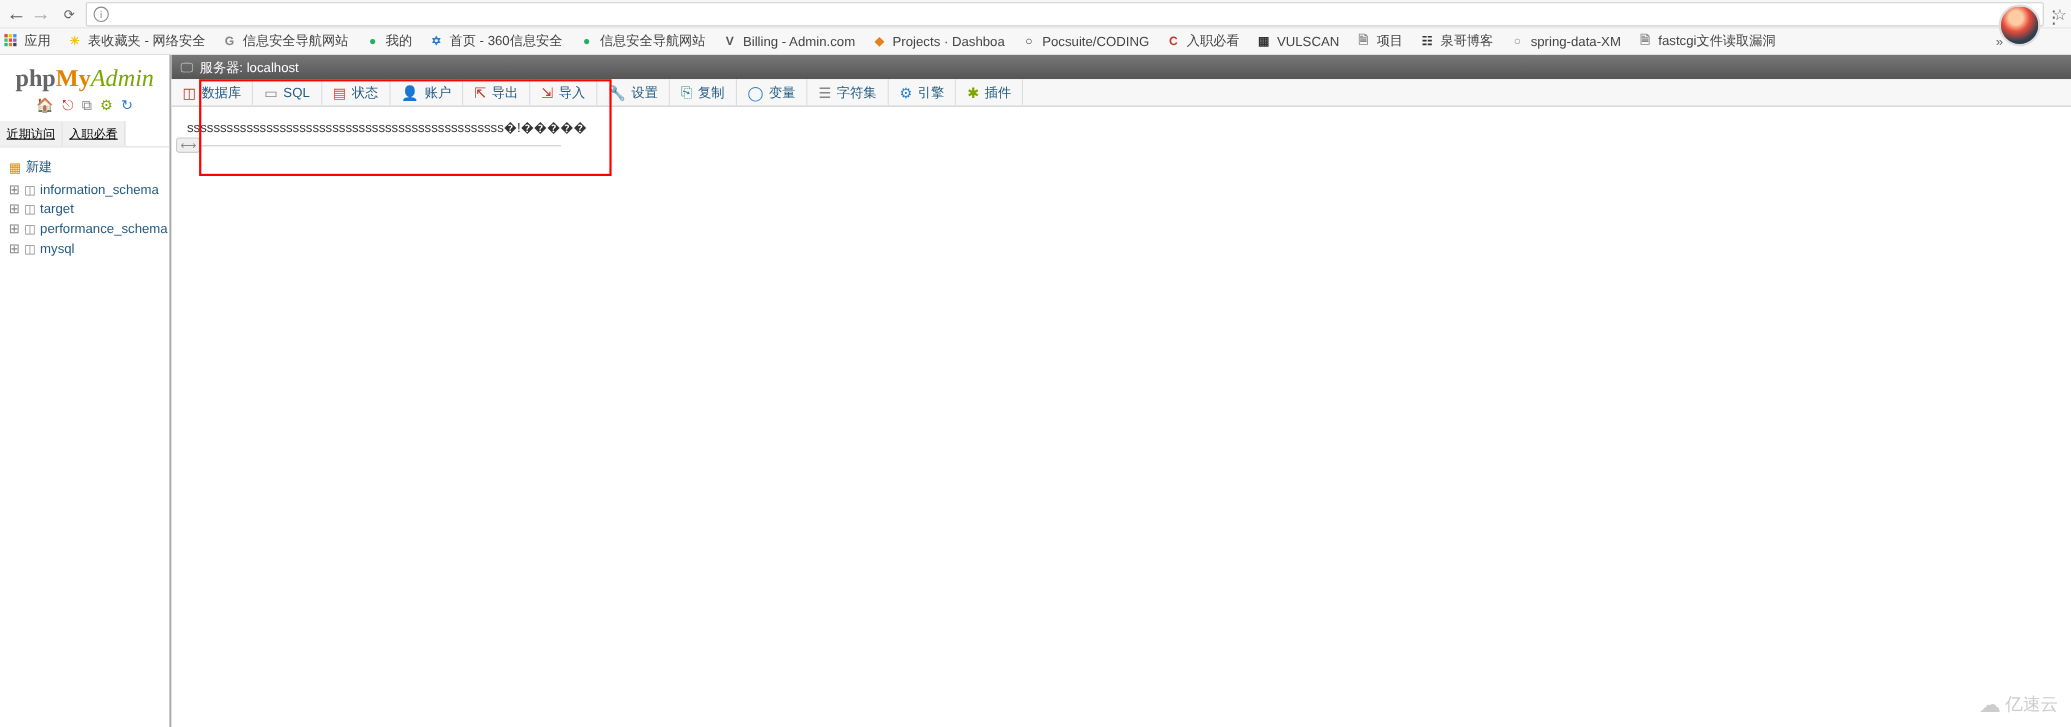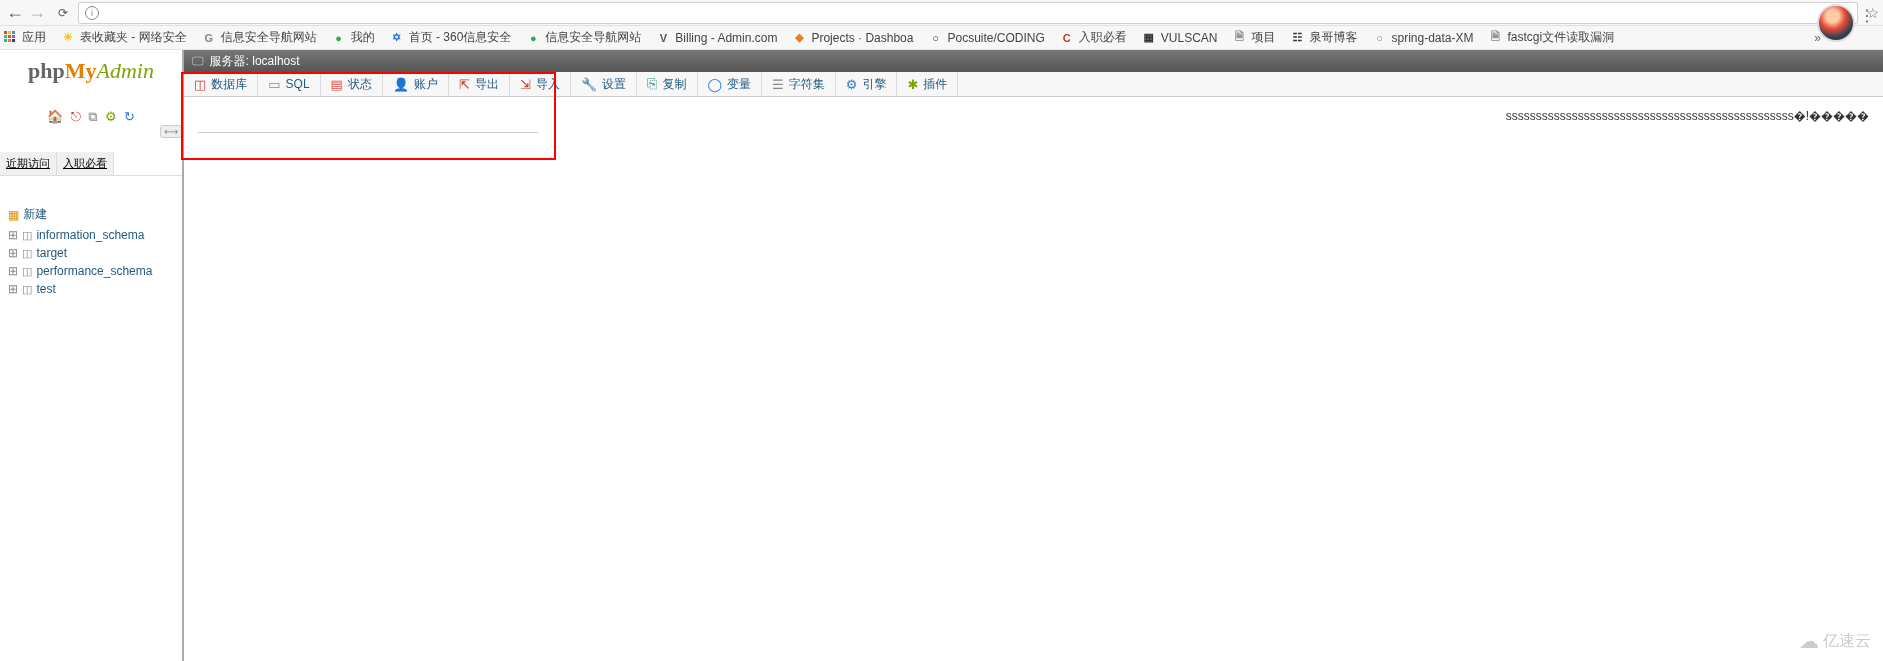--- a/index.html
+++ b/index.html
@@ -21,21 +21,21 @@
 .bookmarks { height: 24px; display: flex; align-items: center; padding: 0 4px; border-bottom: 1px solid #e0e0e0; background: #f7f7f7; overflow: hidden; }
 .apps-ico { width: 14px; height: 14px; display: grid; grid-template-columns: repeat(3,3px); grid-template-rows: repeat(3,3px); gap: 1px; margin-right: 4px; }
 .apps-ico span { background: #d94b3a; }
 .apps-ico span:nth-child(2){background:#f1c40f}.apps-ico span:nth-child(3){background:#3498db}.apps-ico span:nth-child(4){background:#2ecc71}.apps-ico span:nth-child(5){background:#e74c3c}.apps-ico span:nth-child(6){background:#9b59b6}.apps-ico span:nth-child(7){background:#1abc9c}.apps-ico span:nth-child(8){background:#e67e22}.apps-ico span:nth-child(9){background:#34495e}
 .bm { display: flex; align-items: center; margin-right: 14px; color: #444; white-space: nowrap; cursor: pointer; font-size: 12px; }
 .bm .ico { width: 16px; height: 16px; margin-right: 4px; display: flex; align-items: center; justify-content: center; border-radius: 2px; font-size: 11px; font-weight: bold; }
 .bm-more { margin-left: auto; padding-right: 44px; color: #666; }
 
 
 .app { display: flex; height: calc(100% - 50px); }
-.sidebar { width: 184px; background: #fff; border-right: 2px solid #aaa; display: flex; flex-direction: column; gap: 21px; }
+.sidebar { width: 156px; background: #fff; border-right: 2px solid #aaa; display: flex; flex-direction: column; }
 .pma-logo { text-align: center; padding: 8px 0 2px; font-family: Georgia, serif; font-size: 22px; }
 .pma-logo .php { color: #666; font-weight: bold; }
 .pma-logo .my { color: #e48100; font-weight: bold; }
 .pma-logo .admin { color: #7aa600; font-style: italic; }
 .logo-icons { text-align: center; padding: 2px 0 6px; }
 .logo-icons span { margin: 0 2px; font-size: 13px; }
 .side-tabs { display: flex; font-size: 11px; border-bottom: 1px solid #ddd; text-decoration: underline; }
 .side-tab { padding: 4px 6px; background: #f0f0f0; border-right: 1px solid #ddd; cursor: pointer; }
 .tree { padding: 6px 4px; font-size: 12px; }
 .tree-new { display: flex; align-items: center; padding: 3px 4px; color: #235a81; }
@@ -45,21 +45,21 @@
 .tree-db .dbi { color: #888; margin: 0 4px; font-size: 11px; }
 .collapse-handle { position: absolute; left: 160px; top: 125px; font-size: 10px; color: #888; background: #eee; border: 1px solid #ccc; border-radius: 3px; padding: 0 3px; }
 
 
 .content { flex: 1; background: #fff; display: flex; flex-direction: column; }
 .topbar { background: linear-gradient(#777, #555); color: #fff; height: 22px; display: flex; align-items: center; padding: 0 8px; font-size: 12px; }
 .topbar .srv-ico { margin-right: 6px; color: #ccc; }
 .tabs { display: flex; background: #f7f7f7; border-bottom: 1px solid #ccc; height: 25px; }
 .tab { display: flex; align-items: center; padding: 0 10px; border-right: 1px solid #ddd; color: #235a81; font-size: 12px; cursor: pointer; }
 .tab .tico { margin-right: 5px; font-size: 13px; }
-.content-body { padding: 10px 14px; font-size: 12px; color: #333; font-family: sans-serif; text-align: right; }
+.content-body { padding: 10px 14px; font-size: 12px; color: #333; font-family: sans-serif; }
 .content-body hr { margin-top: 8px; border: none; border-top: 1px solid #ccc; width: 340px; }
 
 
 .redbox { position: absolute; left: 181px; top: 72px; width: 375px; height: 88px; border: 2px solid #ff0000; pointer-events: none; }
 
 
 .wm { position: absolute; right: 12px; bottom: 8px; color: #ccc; font-size: 16px; display: flex; align-items: center; }
 .wm .cloud { font-size: 20px; margin-right: 4px; }
 </style>
 </head>
@@ -186,21 +186,21 @@
             <span>target</span>
           </div>
           <div class="tree-db">
             <span class="exp">⊞</span>
             <span class="dbi">◫</span>
             <span>performance_schema</span>
           </div>
           <div class="tree-db">
             <span class="exp">⊞</span>
             <span class="dbi">◫</span>
-            <span>test</span>
+            <span>mysql</span>
           </div>
         </div>
     </div>
   </div>
   <div class="collapse-handle">⟷</div>
 
   <div class="content">
     <div class="topbar">
       <span class="srv-ico">🖵</span>
       <span>服务器: localhost</span>

